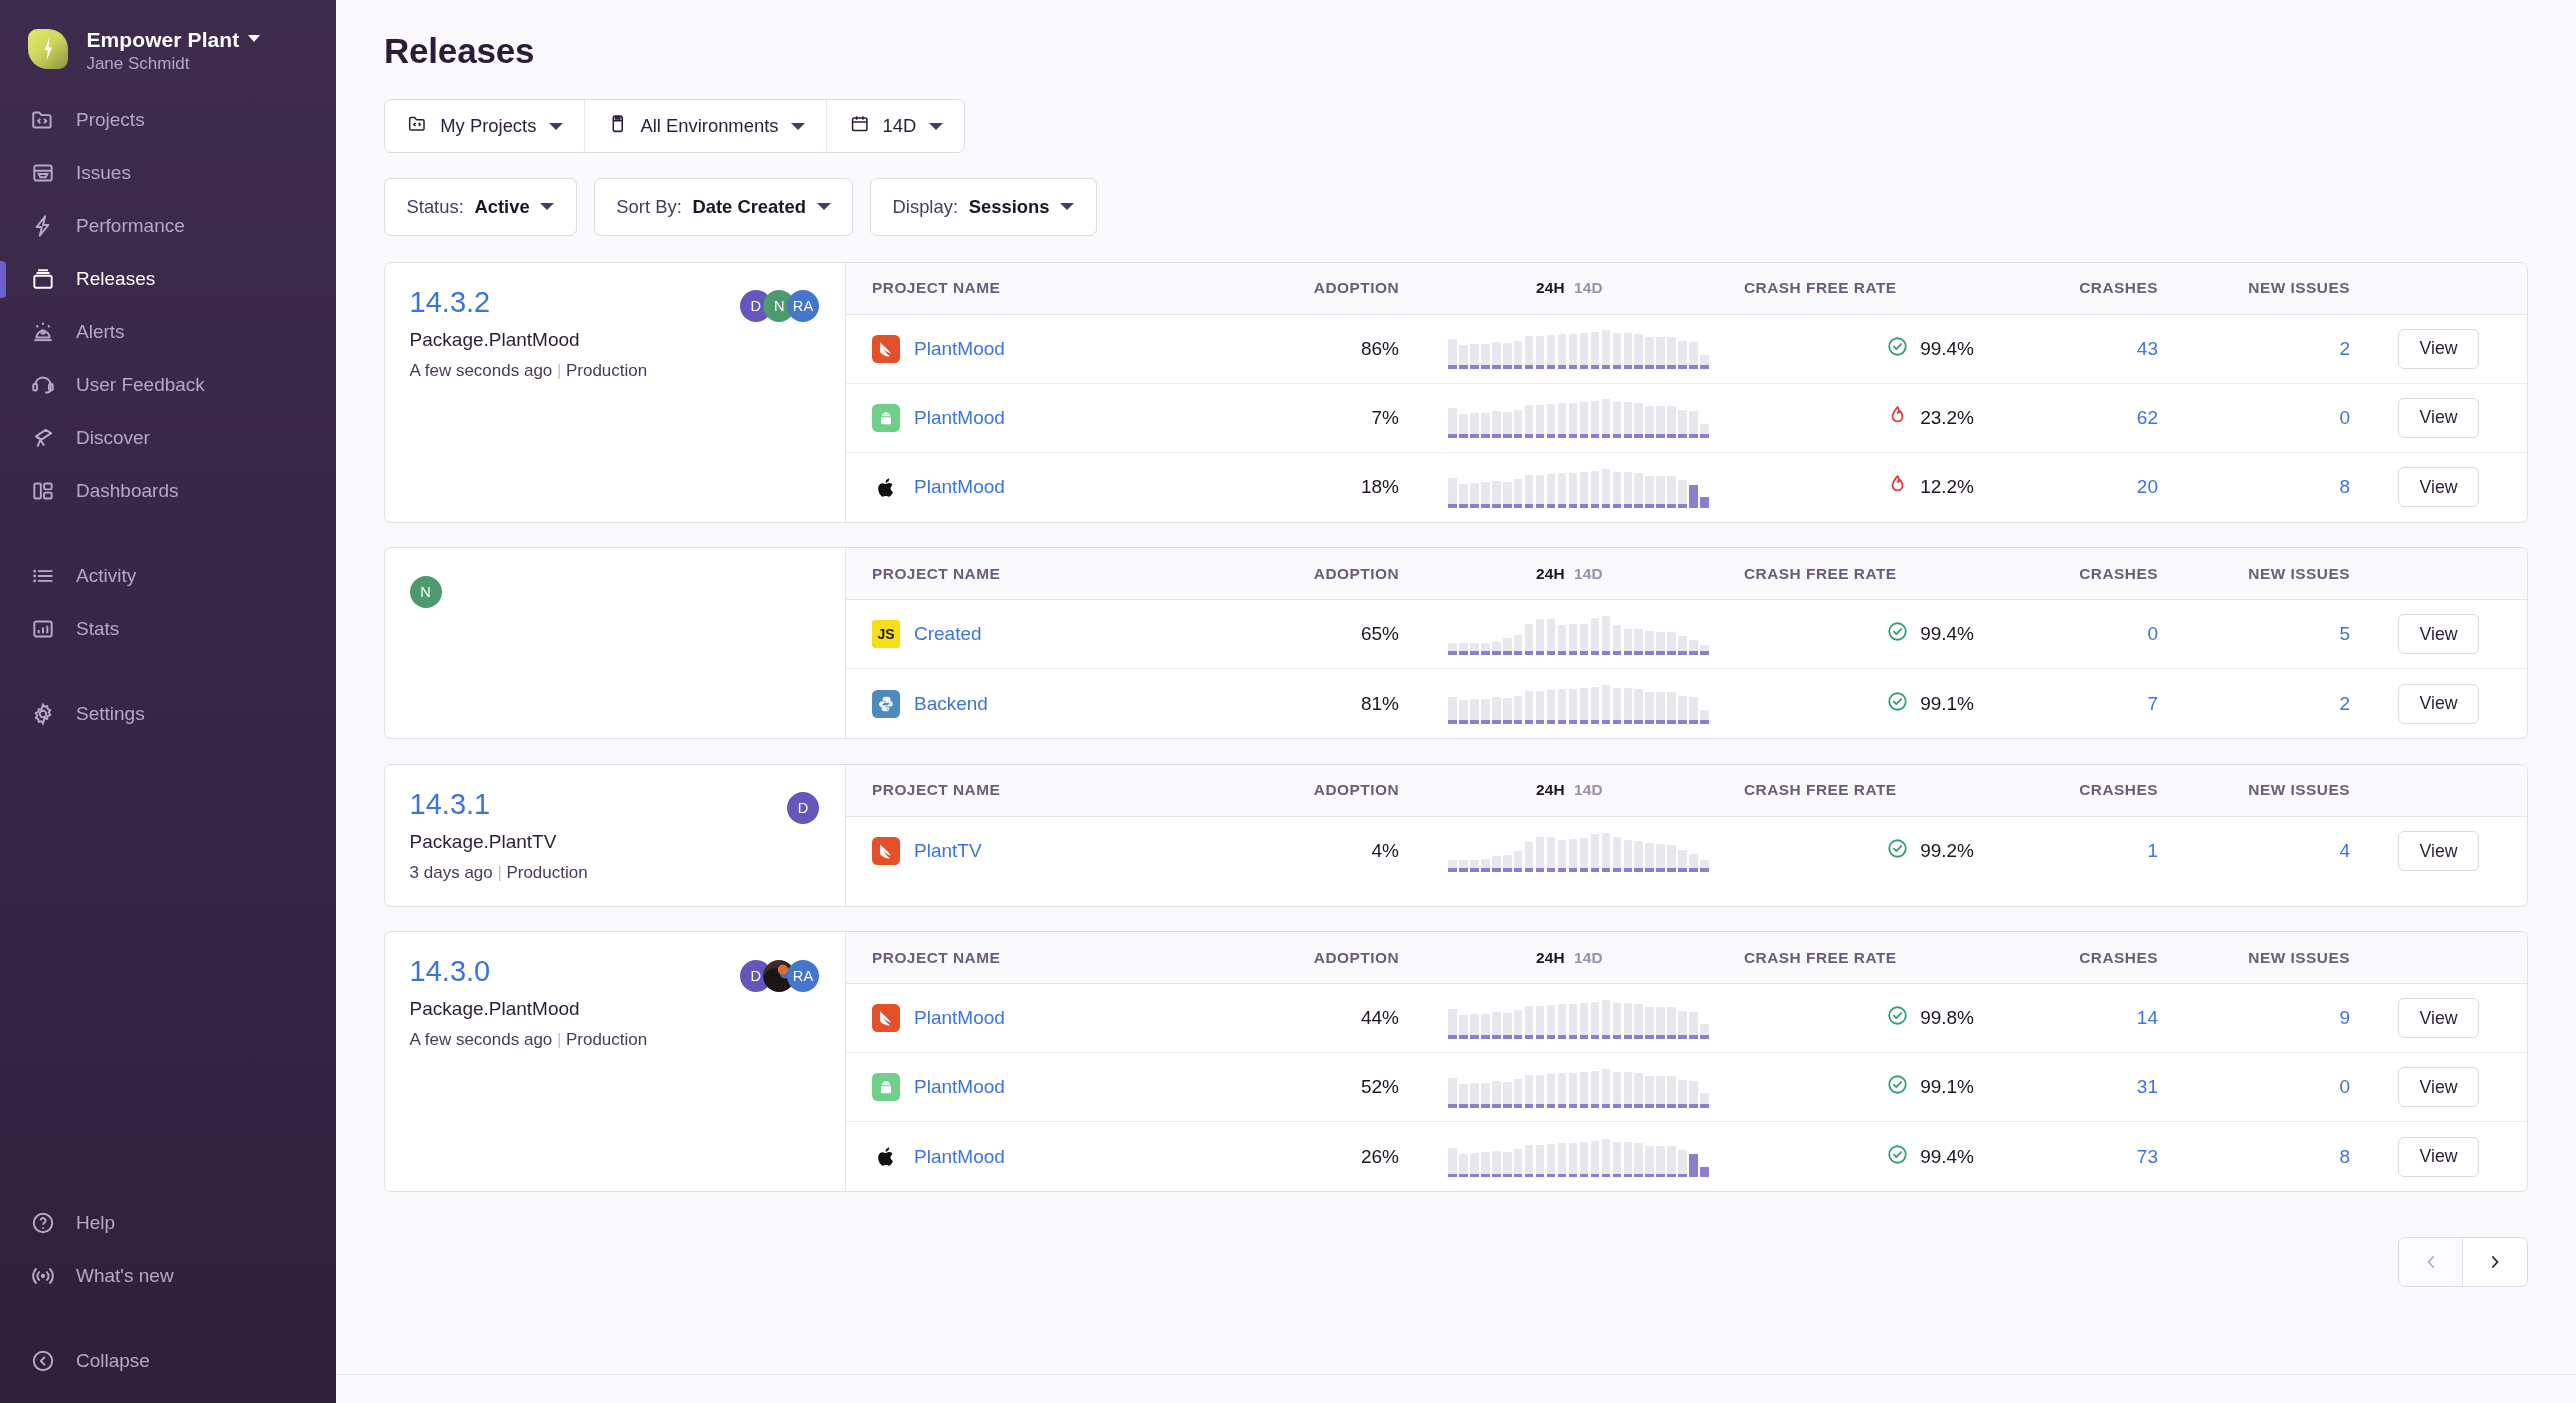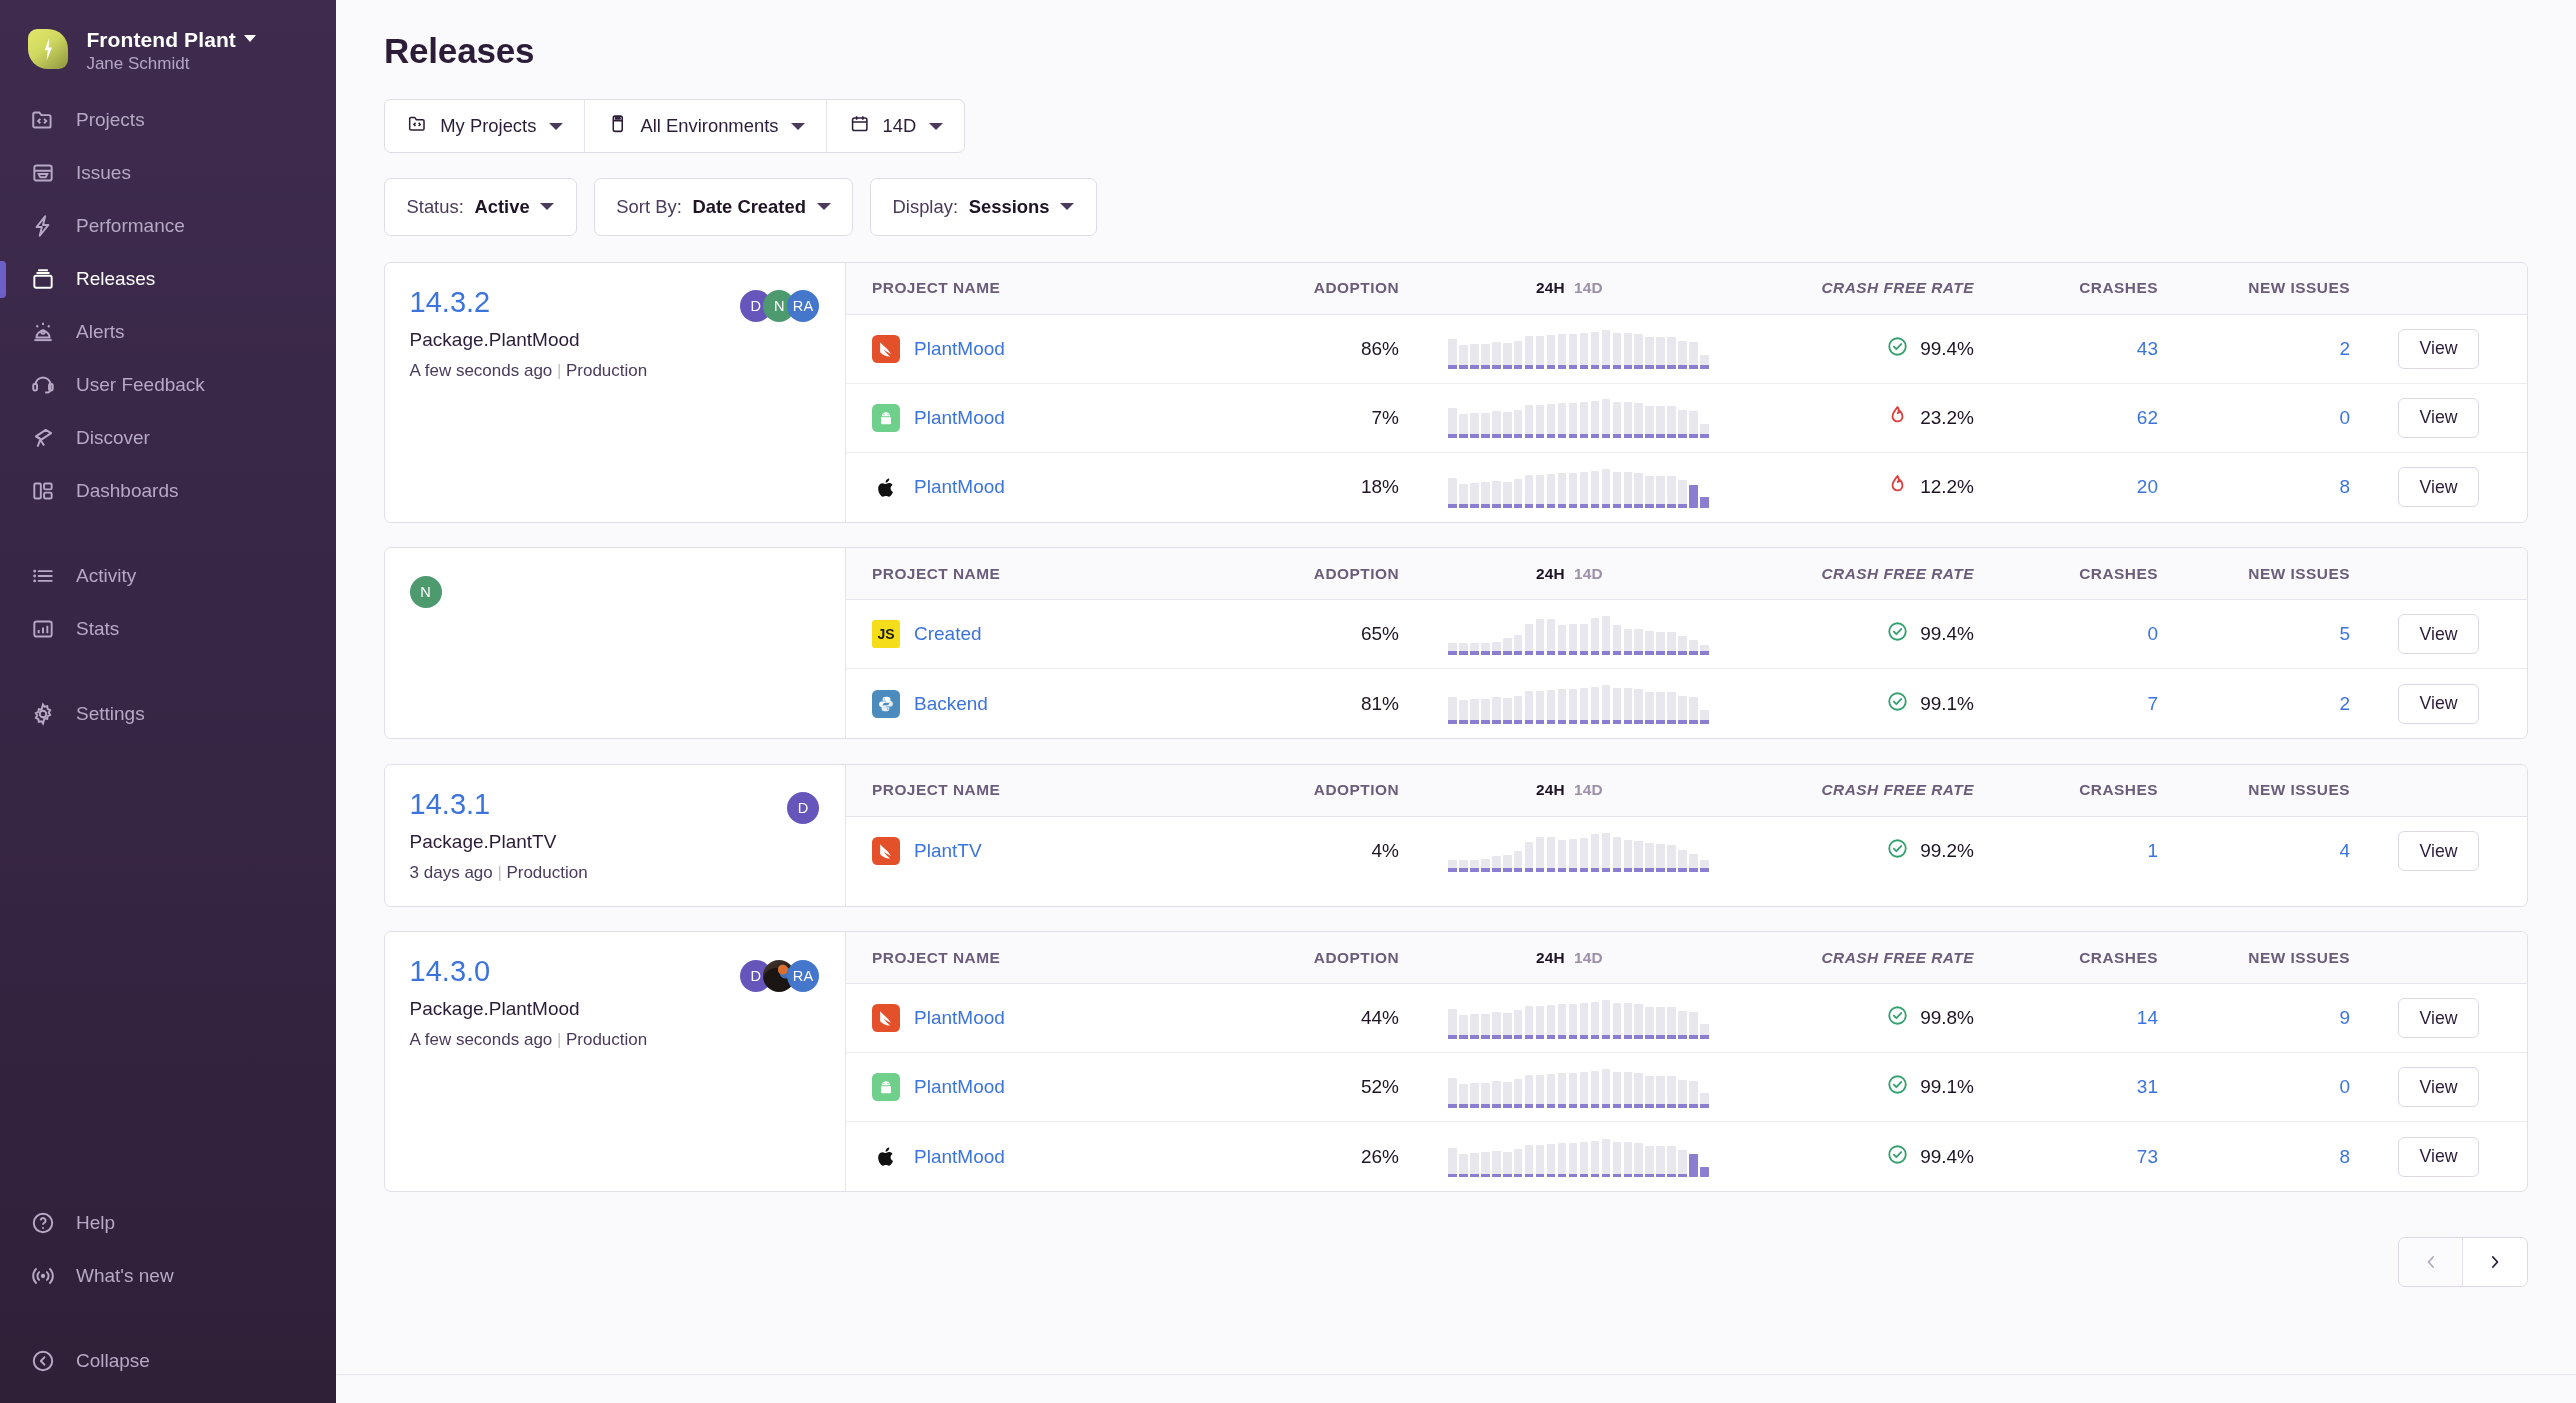--- a/index.html
+++ b/index.html
@@ -124,21 +124,21 @@
   .thead {
     display: flex; align-items: center; height: 52px;
     background: #faf9fb; border-bottom: 0.8px solid #e7e3ec;
     font-size: 15.4px; font-weight: bold; color: #6a5c7a; letter-spacing: 0.5px;
   }
   .th-project { flex: 0 0 361px; padding-left: 26px; }
   .th-adoption { flex: 0 0 192px; text-align: right; }
   .th-range { flex: 1 1 auto; padding-left: 137px; letter-spacing: 0.2px; }
   .th-range .t24 { color: #1f1426; }
   .th-range .t14 { color: #9b8faa; margin-left: 9.2px; }
-  .th-cfr { flex: 0 0 230px; text-align: right; font-style: italic; }
+  .th-cfr { flex: 0 0 230px; text-align: left; }
   .th-crashes { flex: 0 0 184px; text-align: right; }
   .th-issues { flex: 0 0 192px; text-align: right; }
   .th-action { flex: 0 0 177px; }
 
   .trow {
     display: flex; align-items: center; height: 69px;
     border-bottom: 0.8px solid #eeebf1; font-size: 19px;
   }
   .trow:last-child { border-bottom: none; }
   .td-project { flex: 0 0 361px; padding-left: 26px; display: flex; align-items: center; gap: 14px; }
@@ -178,21 +178,21 @@
 
   <div class="sidebar">
 
     <div class="org-block">
       <div class="org-logo">
         <div class="diamond"></div>
           <div class="bolt"></div>
       </div>
       <div class="org-text">
         <div class="org-name">
-          <span>Frontend Plant</span>
+          <span>Empower Plant</span>
           <span class="chev-small"></span>
         </div>
         <div class="org-user">Jane Schmidt</div>
       </div>
     </div>
 
     <div class="nav">
 
       <div class="nav-item">
         <span class="nav-icon">

